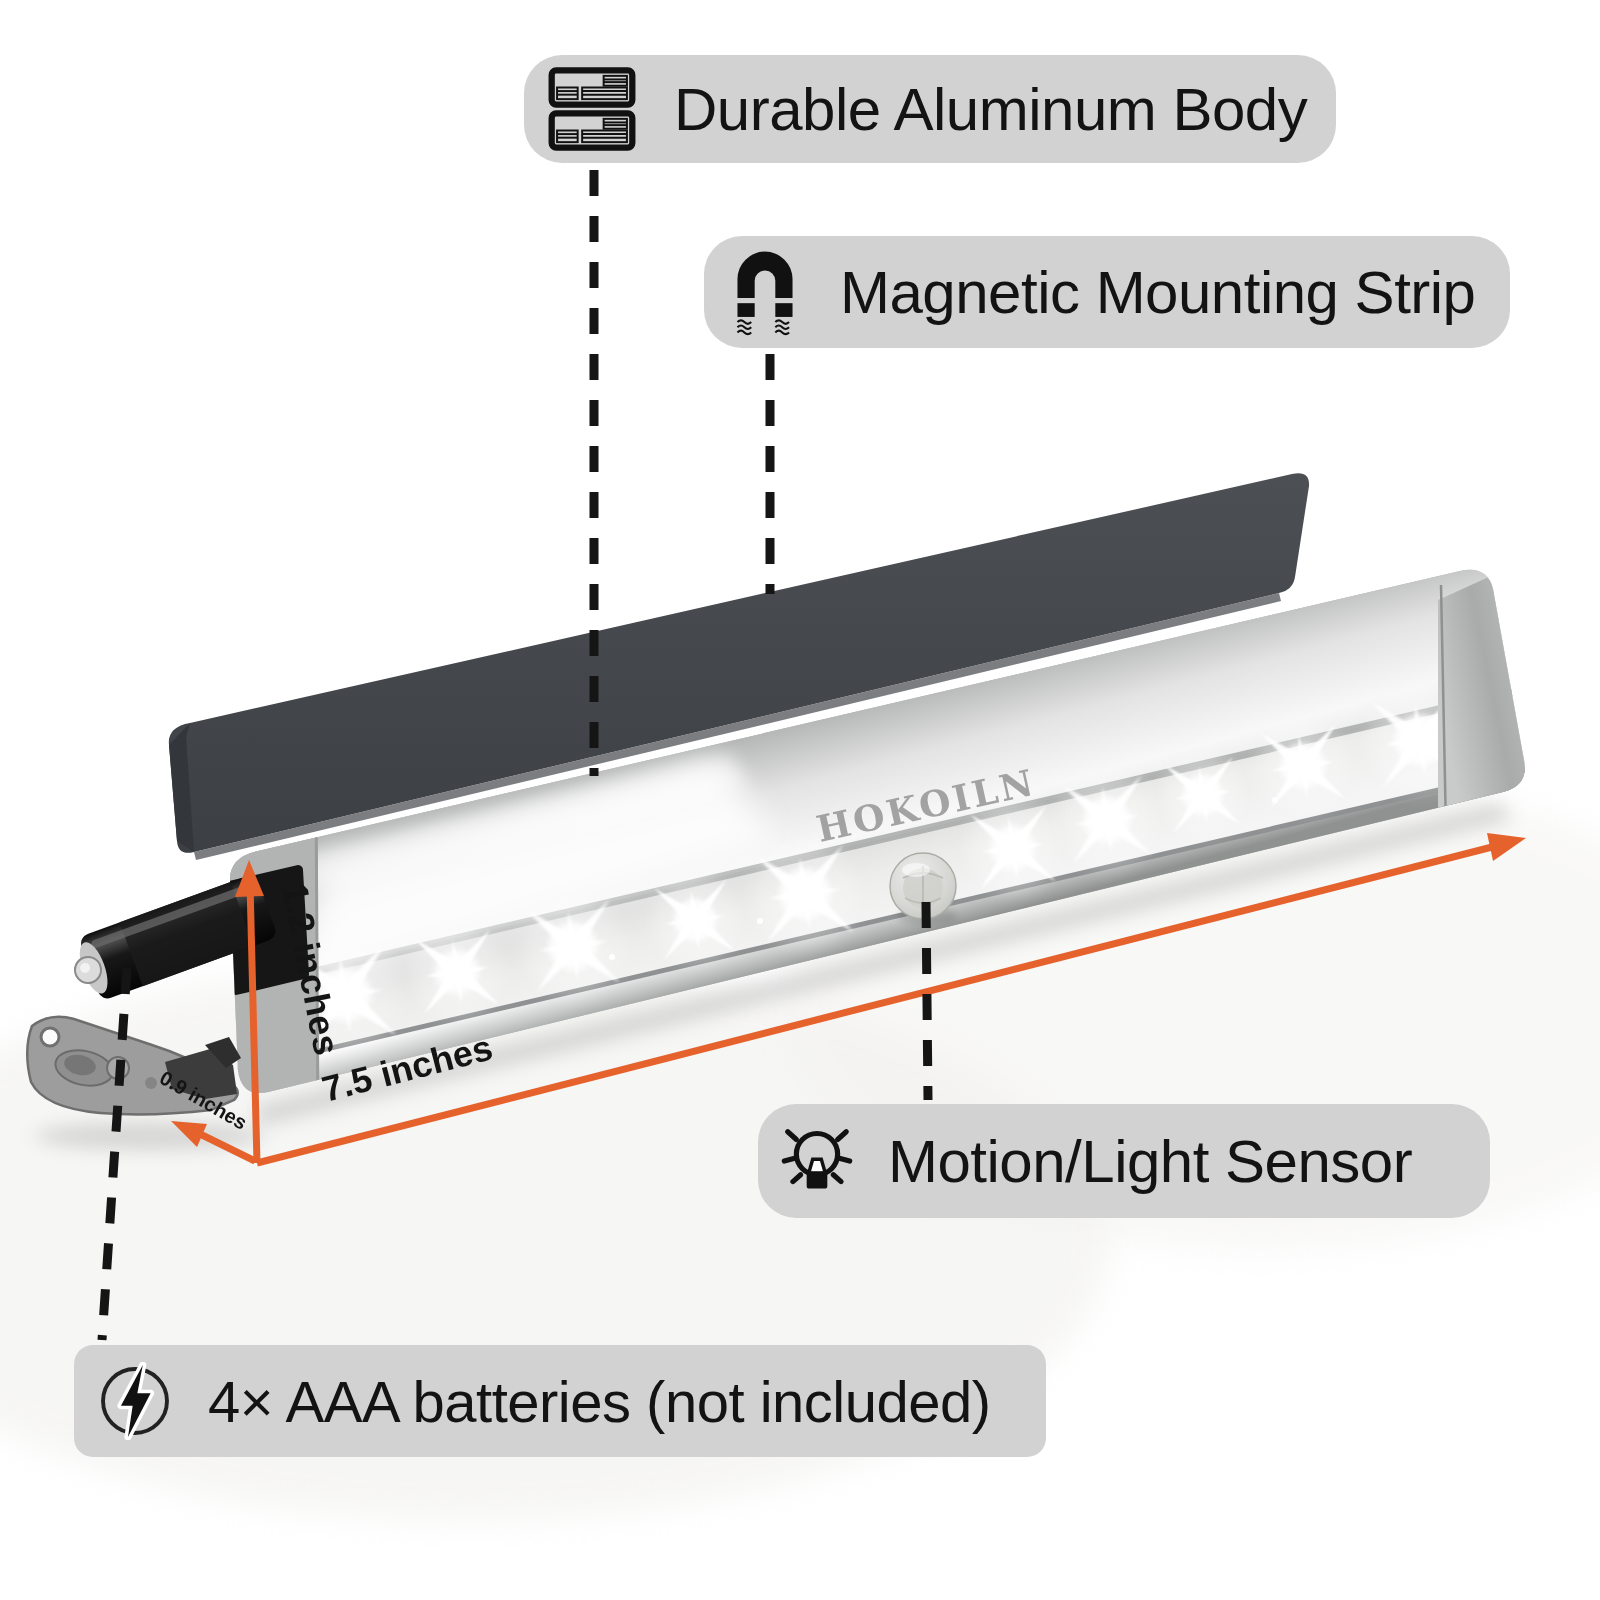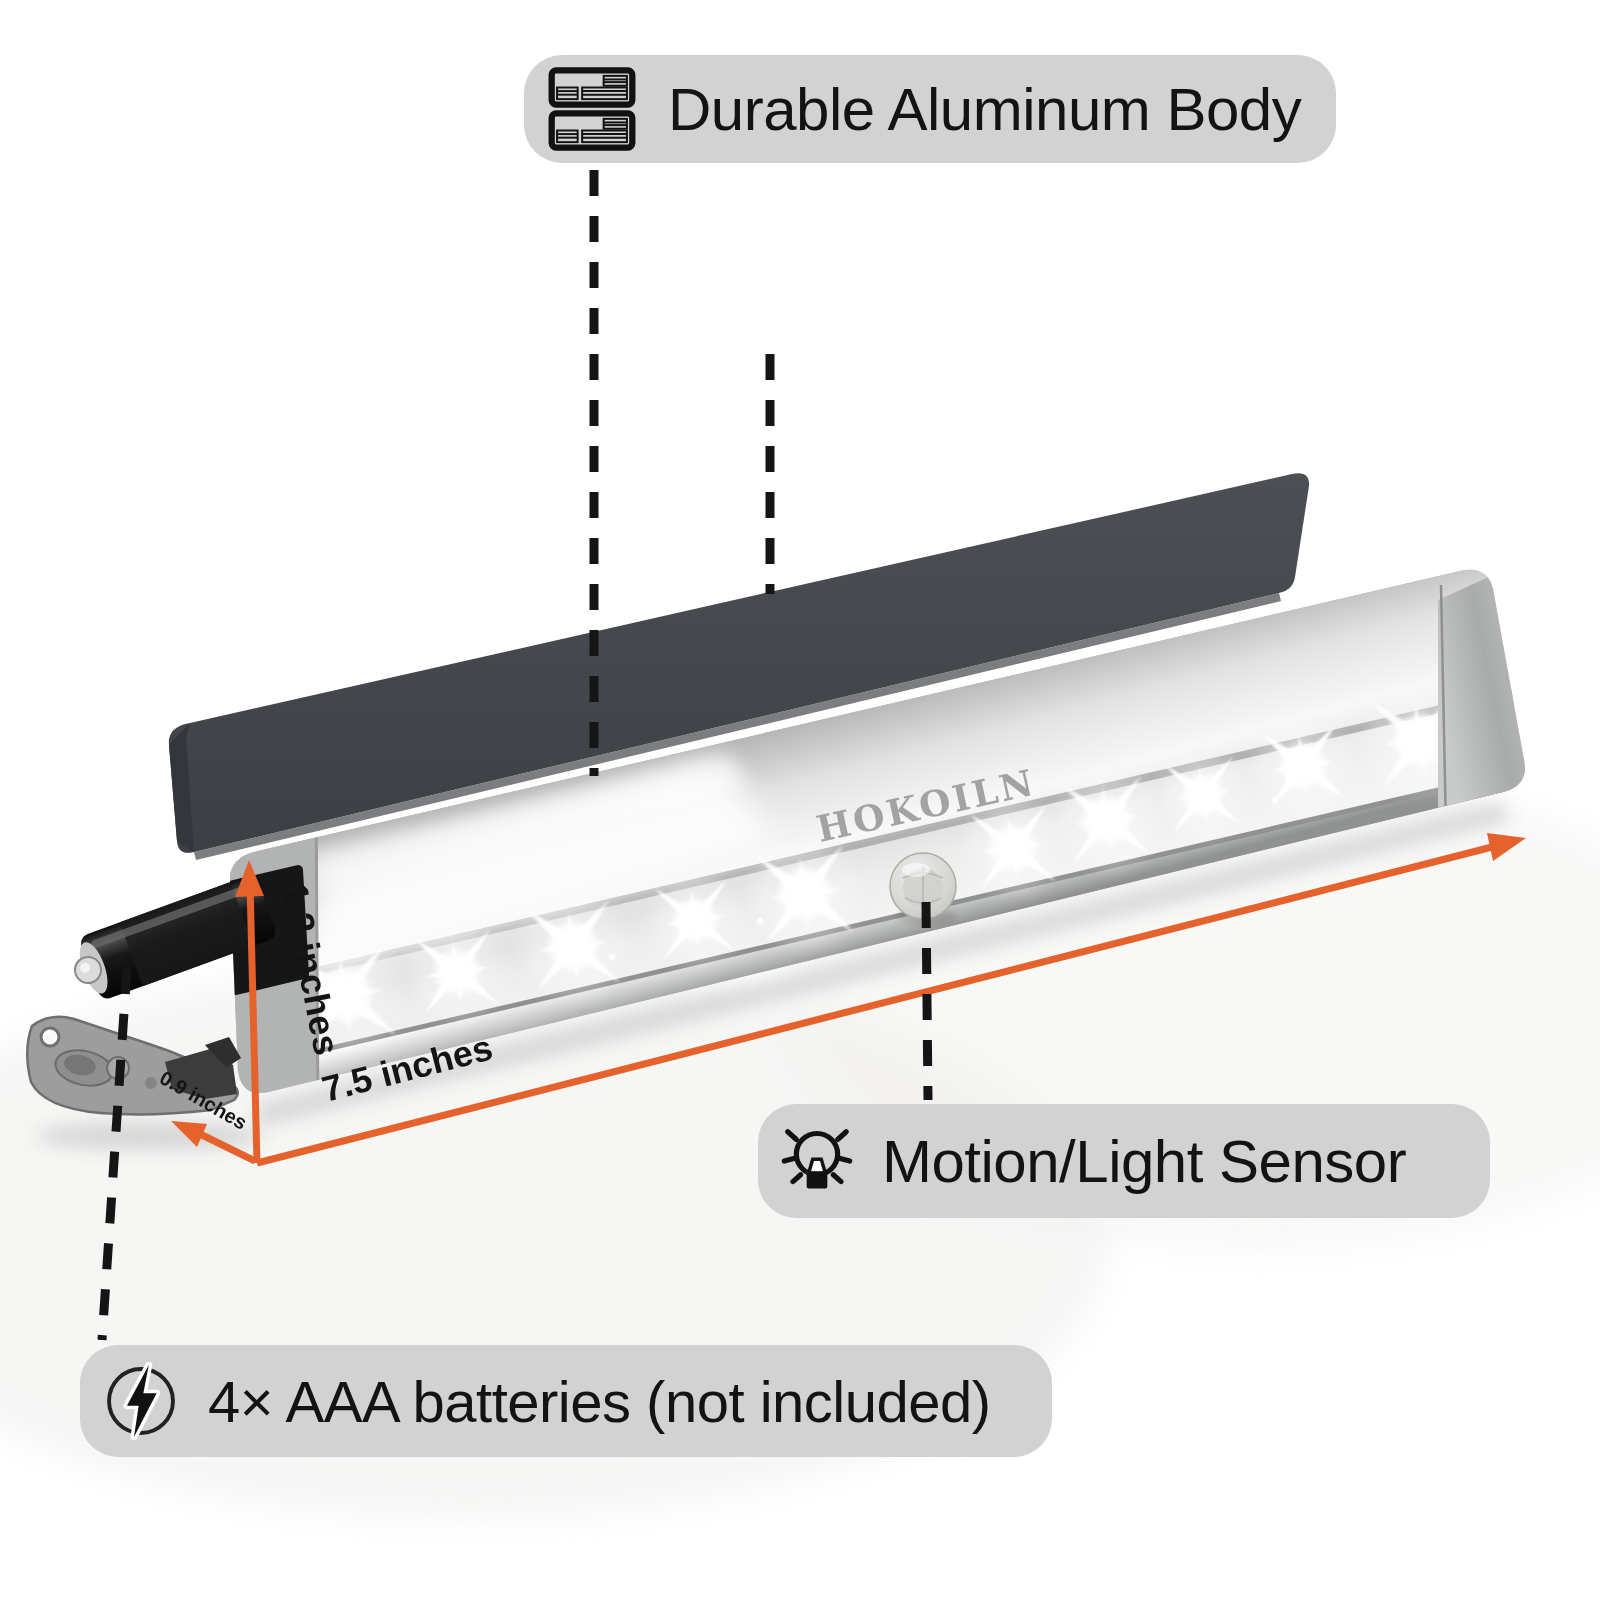--- a/index.html
+++ b/index.html
@@ -1,27 +1,27 @@
 <!DOCTYPE html>
 <html><head>
 <meta charset="utf-8">
 <style>
   html,body{margin:0;padding:0;background:#ffffff;width:1600px;height:1600px;overflow:hidden;}
   #stage{position:relative;width:1600px;height:1600px;font-family:"Liberation Sans",sans-serif;}
   #scene{position:absolute;left:0;top:0;z-index:1;}
-  .pill{position:absolute;z-index:2;background:#D2D2D2;border-radius:38px;display:flex;align-items:center;color:#131313;}
+  .pill{position:absolute;z-index:2;background:#D2D2D2;border-radius:38px;display:flex;align-items:center;color:#131313;gap:6px;}
   .pill .label{white-space:nowrap;letter-spacing:-0.5px;}
   .pill svg{flex:0 0 auto;}
   #pill-aluminum{left:524px;top:55px;width:812px;height:108px;font-size:60px;}
   #pill-aluminum svg{margin-left:22px;margin-right:30px;}
   #pill-magnet{left:704px;top:236px;width:806px;height:112px;font-size:60px;}
   #pill-magnet svg{margin-left:18px;margin-right:26px;}
   #pill-sensor{left:758px;top:1104px;width:732px;height:114px;font-size:60px;}
   #pill-sensor svg{margin-left:16px;margin-right:22px;}
-  #pill-battery{left:80px;top:1345px;width:972px;height:112px;font-size:58px;}
+  #pill-battery{left:74px;top:1345px;width:972px;height:112px;font-size:58px;border-radius:19px;}
   #pill-battery svg{margin-left:22px;margin-right:28px;}
   text.dim{font-family:"Liberation Sans",sans-serif;font-weight:700;fill:#141414;}
   text.brand{font-family:"DejaVu Serif","Liberation Serif",serif;font-weight:700;fill:#8f8f8f;opacity:.8;letter-spacing:3px;}
 </style>
 </head>
 <body>
 
 <div id="stage">
 
 <svg id="scene" width="1600" height="1600" viewBox="0 0 1600 1600">
@@ -226,20 +226,36 @@
             <line x1="39" y1="80" x2="89" y2="80"></line>
           <rect x="63" y="59" width="26" height="11"></rect>
             <line x1="63" y1="63" x2="89" y2="63"></line>
             <line x1="63" y1="66" x2="89" y2="66"></line>
         </g>
       </g>
     </svg>
     <span class="label">Durable Aluminum Body</span>
   </div>
 
+  <div class="pill" id="pill-magnet">
+    <svg width="86" height="92" viewBox="0 0 100 106">
+      <path d="M18 60 L18 38 A32 32 0 0 1 82 38 L82 60 L62 60 L62 40 A12 12 0 0 0 38 40 L38 60 Z" fill="#111111"></path>
+      <rect x="18" y="66" width="20" height="16" fill="#111111"></rect>
+      <rect x="62" y="66" width="20" height="16" fill="#111111"></rect>
+      <g stroke="#111111" stroke-width="2.4" fill="none">
+        <path d="M18 88 q4 -4 8 0 t8 0"></path>
+          <path d="M18 94 q4 -4 8 0 t8 0"></path>
+          <path d="M18 100 q4 -4 8 0 t8 0"></path>
+        <path d="M62 88 q4 -4 8 0 t8 0"></path>
+          <path d="M62 94 q4 -4 8 0 t8 0"></path>
+          <path d="M62 100 q4 -4 8 0 t8 0"></path>
+      </g>
+    </svg>
+    <span class="label">Magnetic Mounting Strip</span>
+  </div>
 
   <div class="pill" id="pill-sensor">
     <svg width="86" height="90" viewBox="0 0 100 104">
       <circle cx="50" cy="44" r="24" fill="none" stroke="#111111" stroke-width="6"></circle>
       <path d="M41 64 L45 50 L55 50 L59 64" fill="#ffffff" stroke="#111111" stroke-width="4"></path>
       <rect x="38" y="64" width="24" height="20" rx="3" fill="#111111"></rect>
       <g stroke="#111111" stroke-width="6" stroke-linecap="round">
         <line x1="16" y1="18" x2="26" y2="27"></line>
         <line x1="84" y1="18" x2="74" y2="27"></line>
         <line x1="12" y1="52" x2="23" y2="49"></line>

